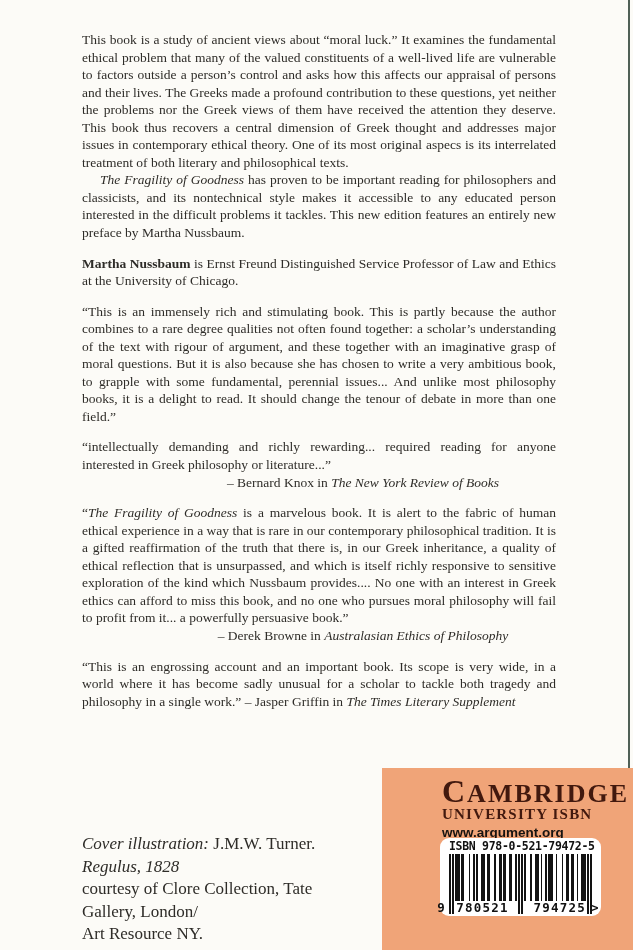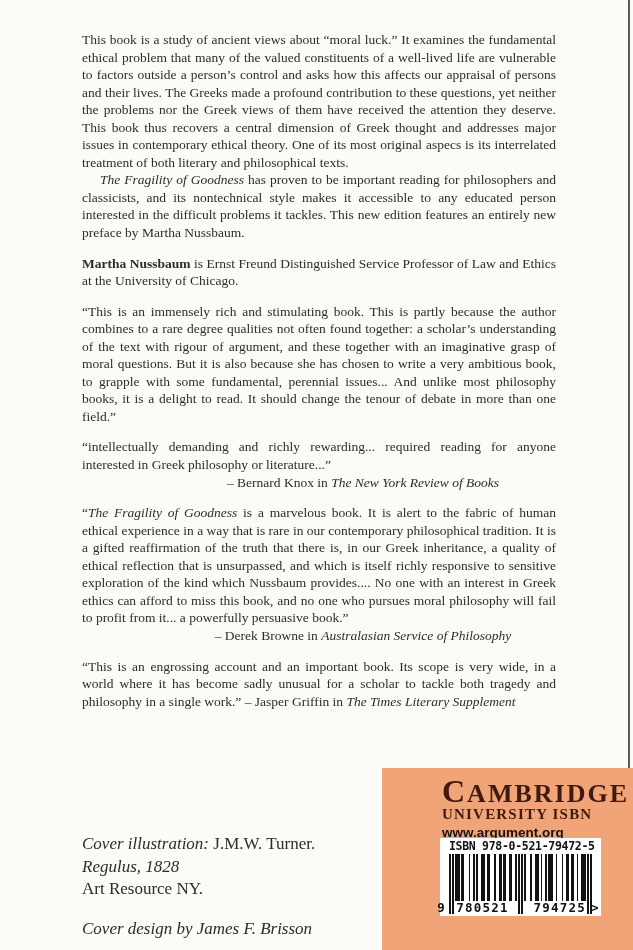--- a/index.html
+++ b/index.html
@@ -49,21 +49,21 @@
     font-weight:bold;color:var(--logo,#42190e);
     font-size:15px;line-height:1;letter-spacing:1.2px;
   }
   .cam-web{
     position:absolute;left:60px;top:58px;
     font-family:"Liberation Sans","DejaVu Sans",sans-serif;
     font-weight:bold;color:#171310;font-size:13.5px;line-height:1;
   }
   .barcode-box{
     position:absolute;left:58px;top:70px;width:161px;height:78px;
-    background:#ffffff;box-sizing:border-box;padding:2px 9px 0 9px;
+    background:#ffffff;box-sizing:border-box;padding:2px 9px 0 9px;border-radius:9px;
   }
   .isbn-label{
     font-family:"DejaVu Sans Mono","Liberation Mono",monospace;
     font-weight:bold;font-size:11.5px;letter-spacing:-0.3px;
     white-space:nowrap;text-align:center;color:#111;line-height:13px;
   }
   .bc-wrap{position:relative;width:142.5px;margin:1px auto 0 auto;}
   .bc-bars{display:flex;align-items:flex-start;height:60px;}
   .bc-bars div{width:1.5px;}
   .bc-bars .m1{background:#121212;}
@@ -86,26 +86,27 @@
 <div class="cover">
 
   <div class="text-col">
       <p class="blk para"><span>This book is a study of ancient views about “moral luck.” It examines the fundamental ethical problem that many of the valued constituents of a well-lived life are vulnerable to factors outside a person’s control and asks how this affects our appraisal of persons and their lives. The Greeks made a profound contribution to these questions, yet neither the problems nor the Greek views of them have received the attention they deserve. This book thus recovers a central dimension of Greek thought and addresses major issues in contemporary ethical theory. One of its most original aspecs is its interrelated treatment of both literary and philosophical texts.</span></p>
       <p class="blk para indent"><span class="it">The Fragility of Goodness</span><span> has proven to be important reading for philosophers and classicists, and its nontechnical style makes it accessible to any educated person interested in the difficult problems it tackles. This new edition features an entirely new preface by Martha Nussbaum.</span></p>
       <p class="blk para gap"><span class="bd">Martha Nussbaum</span><span> is Ernst Freund Distinguished Service Professor of Law and Ethics at the University of Chicago.</span></p>
       <p class="blk quote gap"><span>“This is an immensely rich and stimulating book. This is partly because the author combines to a rare degree qualities not often found together: a scholar’s understanding of the text with rigour of argument, and these together with an imaginative grasp of moral questions. But it is also because she has chosen to write a very ambitious book, to grapple with some fundamental, perennial issues... And unlike most philosophy books, it is a delight to read. It should change the tenour of debate in more than one field.”</span></p>
       <p class="blk quote gap"><span>“intellectually demanding and richly rewarding... required reading for anyone interested in Greek philosophy or literature...”</span></p>
       <p class="blk attribution"><span>– Bernard Knox in </span><span class="it">The New York Review of Books</span></p>
       <p class="blk quote gap"><span>“</span><span class="it">The Fragility of Goodness</span><span> is a marvelous book. It is alert to the fabric of human ethical experience in a way that is rare in our contemporary philosophical tradition. It is a gifted reaffirmation of the truth that there is, in our Greek inheritance, a quality of ethical reflection that is unsurpassed, and which is itself richly responsive to sensitive exploration of the kind which Nussbaum provides.... No one with an interest in Greek ethics can afford to miss this book, and no one who pursues moral philosophy will fail to profit from it...  a powerfully persuasive book.”</span></p>
-      <p class="blk attribution"><span>– Derek Browne in </span><span class="it">Australasian Service of Philosophy</span></p>
+      <p class="blk attribution"><span>– Derek Browne in </span><span class="it">Australasian Ethics of Philosophy</span></p>
       <p class="blk quote gap"><span>“This is an engrossing account and an important book. Its scope is very wide, in a world where it has become sadly unusual for a scholar to tackle both tragedy and philosophy in a single work.”   – Jasper Griffin in </span><span class="it">The Times Literary Supplement</span></p>
     </div>
 
   <div class="credit-col">
       <p class="blk credit"><span class="it">Cover illustration:</span><span> J.M.W. Turner. </span><span class="it">Regulus, 1828</span></p>
+      <p class="blk credit"><span>courtesy of Clore Collection, Tate Gallery, London/</span></p>
       <p class="blk credit"><span>Art Resource NY.</span></p>
       <p class="blk credit gap"><span class="it">Cover design by James F. Brisson</span></p>
     </div>
 
   <div class="edge-top"></div>
   <div class="edge-bottom"></div>
 
   <div class="publisher-panel">
     <div class="cam-logo">CAMBRIDGE</div>
     <div class="cam-press">UNIVERSITY ISBN</div>

